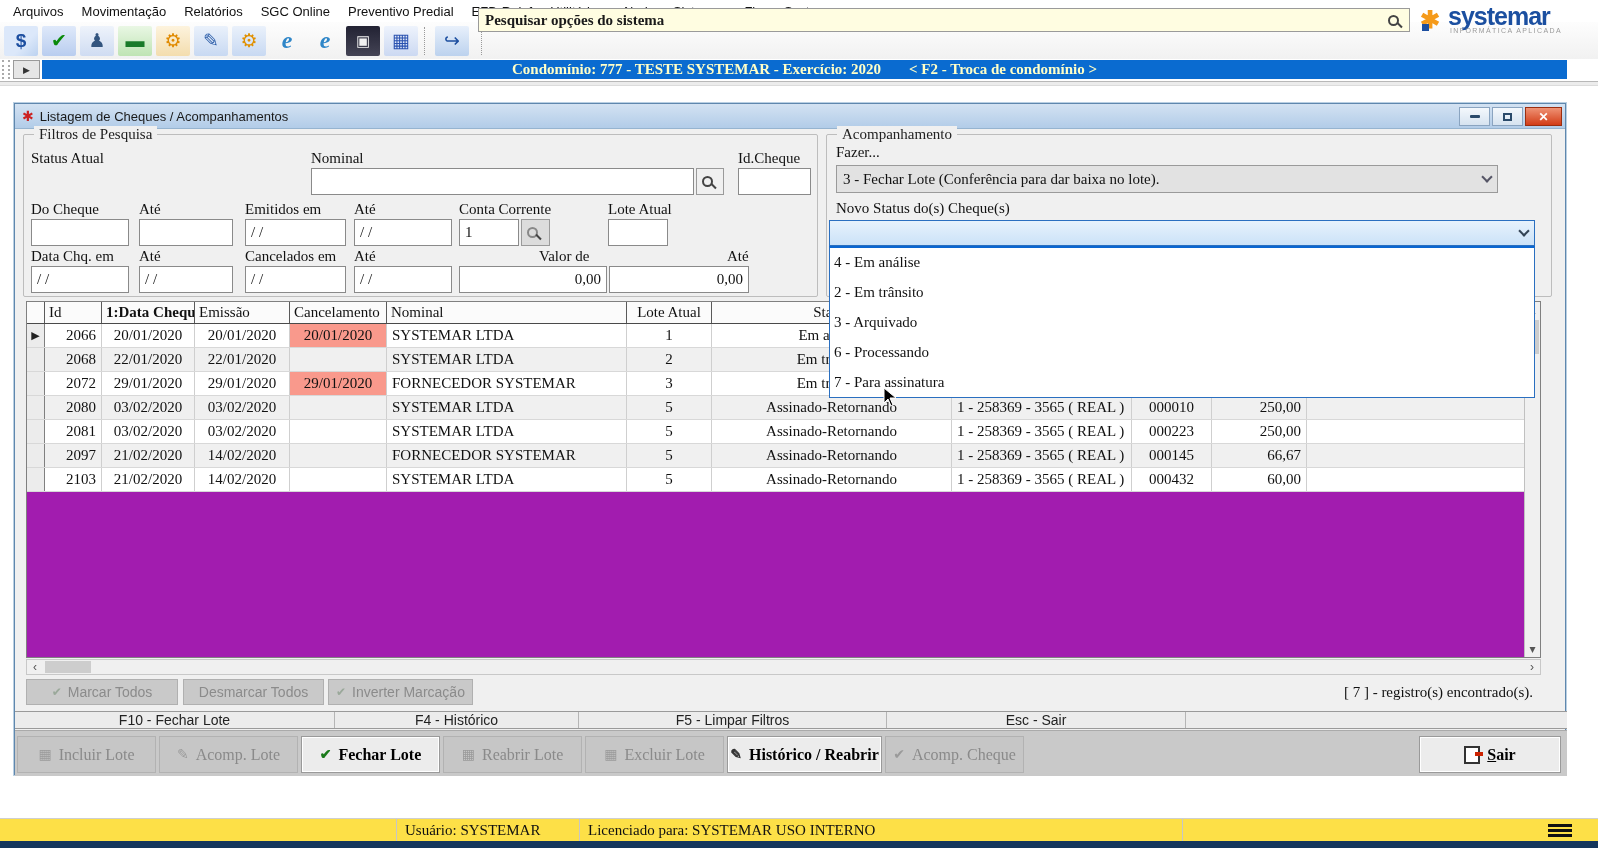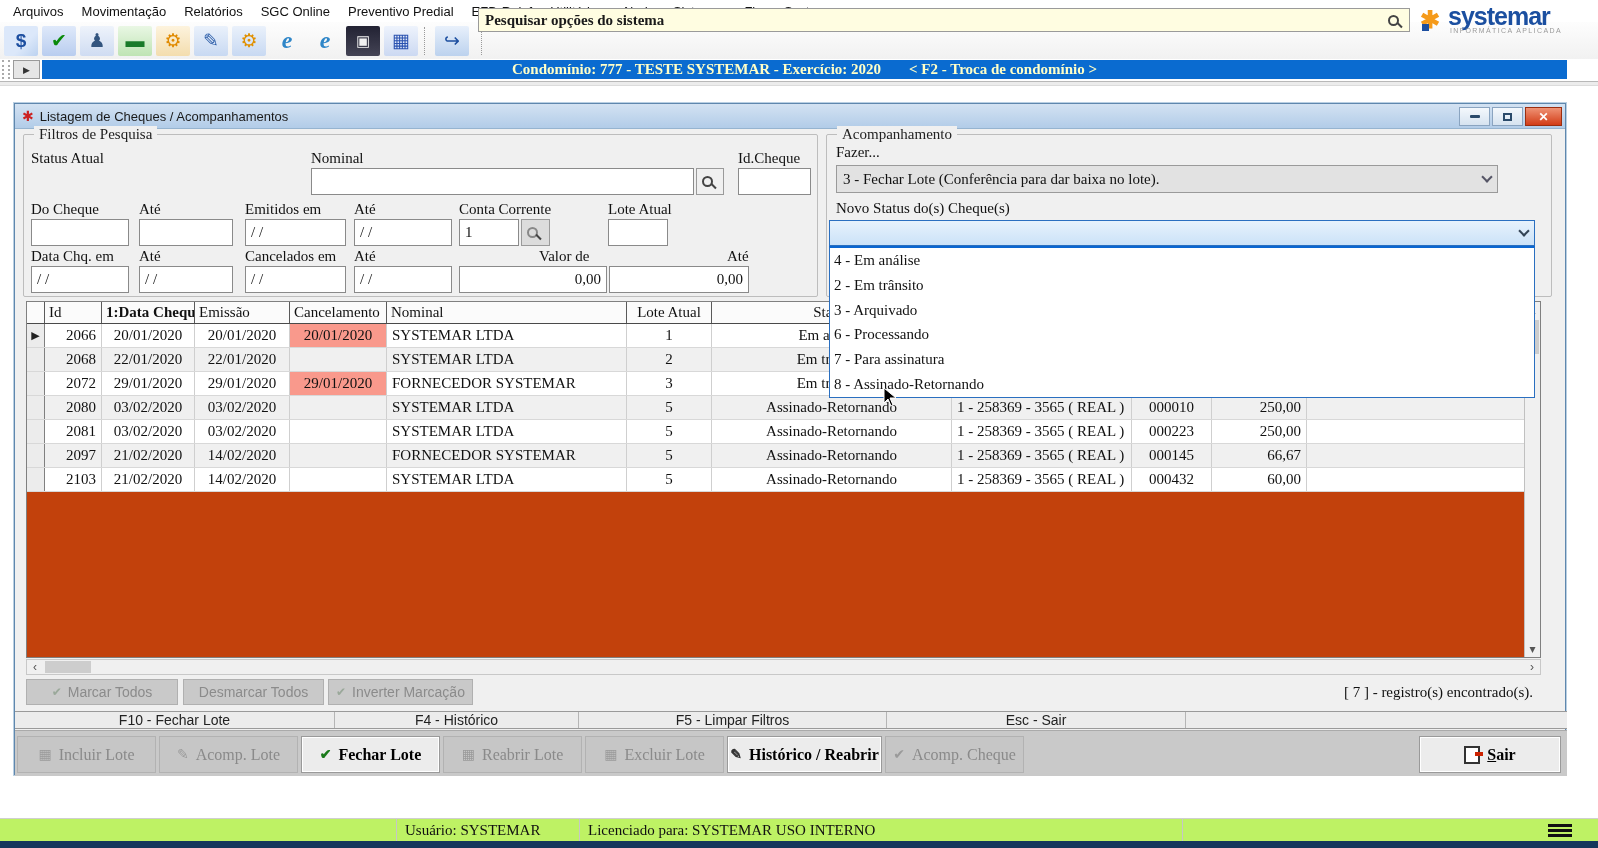--- a/index.html
+++ b/index.html
@@ -61,21 +61,21 @@
   .btn-mag{position:absolute;border:1px solid #9a9a9a;background:#f0f0f0;display:flex;align-items:center;justify-content:center}
   .btn-mag .mag{margin:0 6px 0 0}
   
   .combo-open{position:absolute;border:1px solid #2a6fc0;background:linear-gradient(#e7f2fc,#cbe2f8);display:flex;align-items:center;padding:0 6px}
   .combo-open .chev{border-color:#345}
   .dd-list{position:absolute;left:814px;top:142px;width:706px;height:152px;background:#fff;border:1px solid #2a6fc0;border-top:2px solid #0a66d0;display:flex;flex-direction:column;z-index:50}
   .dd-item{flex:1;display:flex;align-items:center;padding-left:4px;font-family:"Liberation Serif",serif;font-size:15px;color:#111;white-space:nowrap}
   .dd-item.sel{background:#0a66d0;color:#fff}
   .cursor{position:absolute;left:868px;top:283px;z-index:60}
   
-  .grid{position:absolute;left:11px;top:197px;width:1515px;height:357px;background:#c2410c;border:1px solid #808080}
+  .grid{position:absolute;left:11px;top:197px;width:1515px;height:357px;background:#a21caf;border:1px solid #808080}
   .thead{display:flex;height:22px;background:#fbfbfb;border-bottom:1px solid #4a4a4a}
   .th{flex:none;font-family:"Liberation Serif",serif;font-size:15px;display:flex;align-items:center;padding:0 4px;border-right:1px solid #5a5a5a;white-space:nowrap;overflow:hidden}
   .th.bold{font-weight:bold}
   .trow{display:flex;height:24px;background:#fff;border-bottom:1px solid #d8d8d8}
   .trow:nth-child(even){background:#f0f0f0}
   .td{flex:none;font-family:"Liberation Serif",serif;font-size:15px;display:flex;align-items:center;padding:0 5px;border-right:1px solid #cfcfcf;white-space:nowrap;overflow:hidden}
   .td.center{justify-content:center}.td.right{justify-content:flex-end}
   .td.sel-col{background:#ececec;border-right:1px solid #808080;color:#222;font-size:11px;justify-content:center;padding:0}
   .td.salmon{background:#f9998c;justify-content:center}
   .c0{width:18px}.c1{width:57px}.c2{width:93px}.c3{width:95px}.c4{width:97px}.c5{width:240px}
@@ -94,21 +94,21 @@
   .fkey{border-right:1px solid #b5b5b5;display:flex;align-items:center;justify-content:center;font-size:14px;color:#222}
   .btnbar{position:absolute;left:0;top:626px;width:1552px;height:46px;background:#c9c9c9;border-top:1px solid #aaa}
   .big-btn{position:absolute;top:5px;height:37px;background:#c6c6c6;border:1px solid #b2b2b2;display:flex;align-items:center;justify-content:center;gap:7px;font-family:"Liberation Serif",serif;font-size:16px;color:#8a8a8a}
   .big-btn .bicon{font-size:14px;color:#9a9a9a}
   .big-btn.on{background:#ececec;border:1px solid #9a9a9a;box-shadow:inset 0 0 0 1px #fff;color:#000;font-weight:bold}
   .big-btn.on .bicon{color:#1a7a1a}
   .btn-sair .lbl::first-letter{text-decoration:underline}
   .door{width:16px;height:18px;border:2px solid #333;background:#fff;position:relative;flex:none}
   .door::after{content:'';position:absolute;right:-5px;top:4px;width:8px;height:4px;background:#cc2200}
   
-  .statusbar{position:absolute;left:0;top:818px;width:1598px;height:23px;background:#bef264;border-top:1px solid #cfcfcf;font-family:"Liberation Serif",serif;font-size:15px;color:#111}
+  .statusbar{position:absolute;left:0;top:818px;width:1598px;height:23px;background:#fde047;border-top:1px solid #cfcfcf;font-family:"Liberation Serif",serif;font-size:15px;color:#111}
   .sb-seg{position:absolute;top:0;height:23px;display:flex;align-items:center;padding:0 8px;border-right:1px solid #c6c6c6}
   .notif{position:absolute;right:58px;top:0;height:23px;display:flex;align-items:center;color:#e01000;font-weight:bold}
   .burger{position:absolute;right:26px;top:3px;width:24px;height:17px;display:flex;flex-direction:column;justify-content:space-between;padding:2px 0}
   .burger i{display:block;height:3px;background:#111}
   .navy{position:absolute;left:0;top:841px;width:1598px;height:7px;background:#15365c}
 </style>
 </head>
 <body>
 
 <div class="menubar">
@@ -418,21 +418,20 @@
         <span class="lbl">Sair</span>
       </div>
   </div>
 
   <div class="dd-list">
       <div class="dd-item">4 - Em análise</div>
       <div class="dd-item">2 - Em trânsito</div>
       <div class="dd-item">3 - Arquivado</div>
       <div class="dd-item">6 - Processando</div>
       <div class="dd-item">7 - Para assinatura</div>
-      <div class="dd-item">8 - Assinado-Retornando</div>
     </div>
   <svg class="cursor" width="14" height="21" viewBox="0 0 14 21">
       <polygon points="1,1 1,16 5,12 8,19 10,18 7,11 13,11" fill="#000" stroke="#fff" stroke-width="1"></polygon>
     </svg>
 </div>
 
 <div class="statusbar">
   <div class="sb-seg" style="left:0;width:397px"></div>
   <div class="sb-seg" style="left:397px;width:183px">
       <span>Usuário: SYSTEMAR</span>

